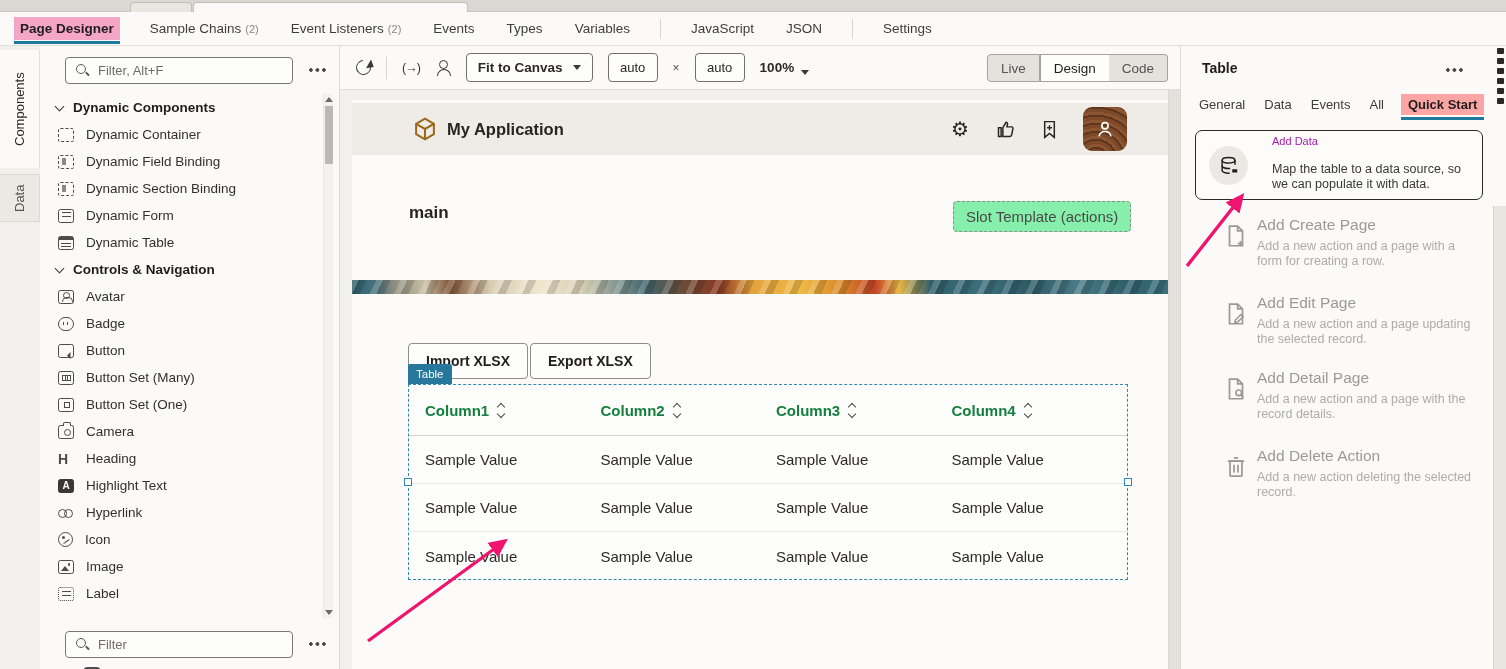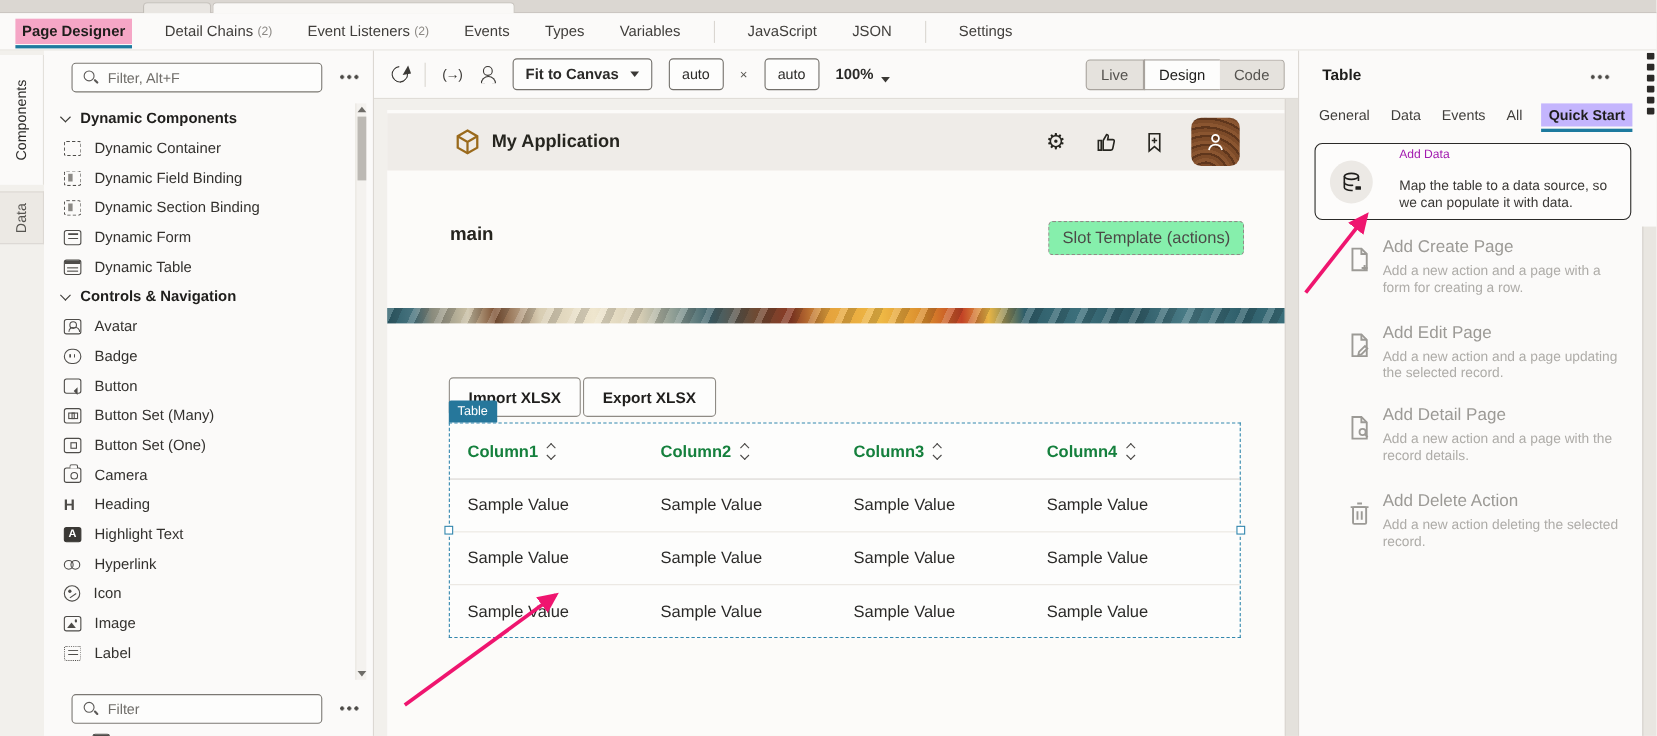--- a/index.html
+++ b/index.html
@@ -132,21 +132,21 @@
   .trowv:last-child{border-bottom:none}
   .td{width:180px;font-size:15px;color:#2B2A28}
   .handle{position:absolute;width:8px;height:8px;background:#FFF;border:1.4px solid #3387AD;z-index:4}
 
   
   #inspector{left:1180px;top:46px;width:326px;height:623px;background:#FBFAF9;border-left:1px solid #DCD8D3}
   #insp-title{position:absolute;left:21px;top:14px;font-size:14px;font-weight:700;color:#1F1E1C}
   #insp-dots{position:absolute;right:42px;top:22px}
   #insp-tabs{position:absolute;left:16px;top:48px;display:flex;gap:15px;align-items:center}
   .itab{font-size:13px;color:#403E3B;cursor:pointer;padding:3px 2px;position:relative}
-  .itab.active{background:#c4b5fd;padding:3px 7px;font-weight:700;color:#1F1E1C}
+  .itab.active{background:#fca5a5;padding:3px 7px;font-weight:700;color:#1F1E1C}
   .itab.active::after{content:"";position:absolute;left:0;right:0;bottom:-5px;height:3px;background:#1D7A9E}
   #adddata{position:absolute;left:14px;top:84px;width:288px;height:70px;border:1.5px solid #2B2A28;border-radius:7px;background:#FDFCFB;cursor:pointer}
   #adddata .circ{position:absolute;left:13px;top:15px;width:39px;height:39px;border-radius:50%;background:#ECE9E5;display:flex;align-items:center;justify-content:center}
   #adddata .qtitle{position:absolute;left:76px;top:4px;font-size:11px;color:#a21caf}
   #adddata .qdesc{position:absolute;left:76px;top:31px;width:202px;font-size:12.5px;line-height:15px;color:#3A3835}
   .qs{position:absolute;left:14px;width:288px;cursor:default}
   .qs .qtitle{position:absolute;left:62px;top:0;font-size:15.5px;color:#9C9A96}
   .qs .qdesc{position:absolute;left:62px;top:23px;width:215px;font-size:12.5px;line-height:15px;color:#AEACA8}
   .qs .qicon{position:absolute;left:28px;top:7px}
   #insp-scroll{position:absolute;left:312px;top:160px;width:13px;height:463px;background:#E9E6E1;border-left:1px solid #D5D1CC}
@@ -162,21 +162,21 @@
 <div class="abs" id="topstrip">
   <div class="doc-tab t1"></div>
   <div class="doc-tab t2"></div>
 </div>
 
 <nav class="abs" id="tabbar">
   <div class="etab active">
       <span>Page Designer</span>
     </div>
   <div class="etab">
-      <span>Detail Chains</span>
+      <span>Sample Chains</span>
       <span class="cnt">(2)</span>
     </div>
   <div class="etab">
       <span>Event Listeners</span>
       <span class="cnt">(2)</span>
     </div>
   <div class="etab">
       <span>Events</span>
     </div>
   <div class="etab">

